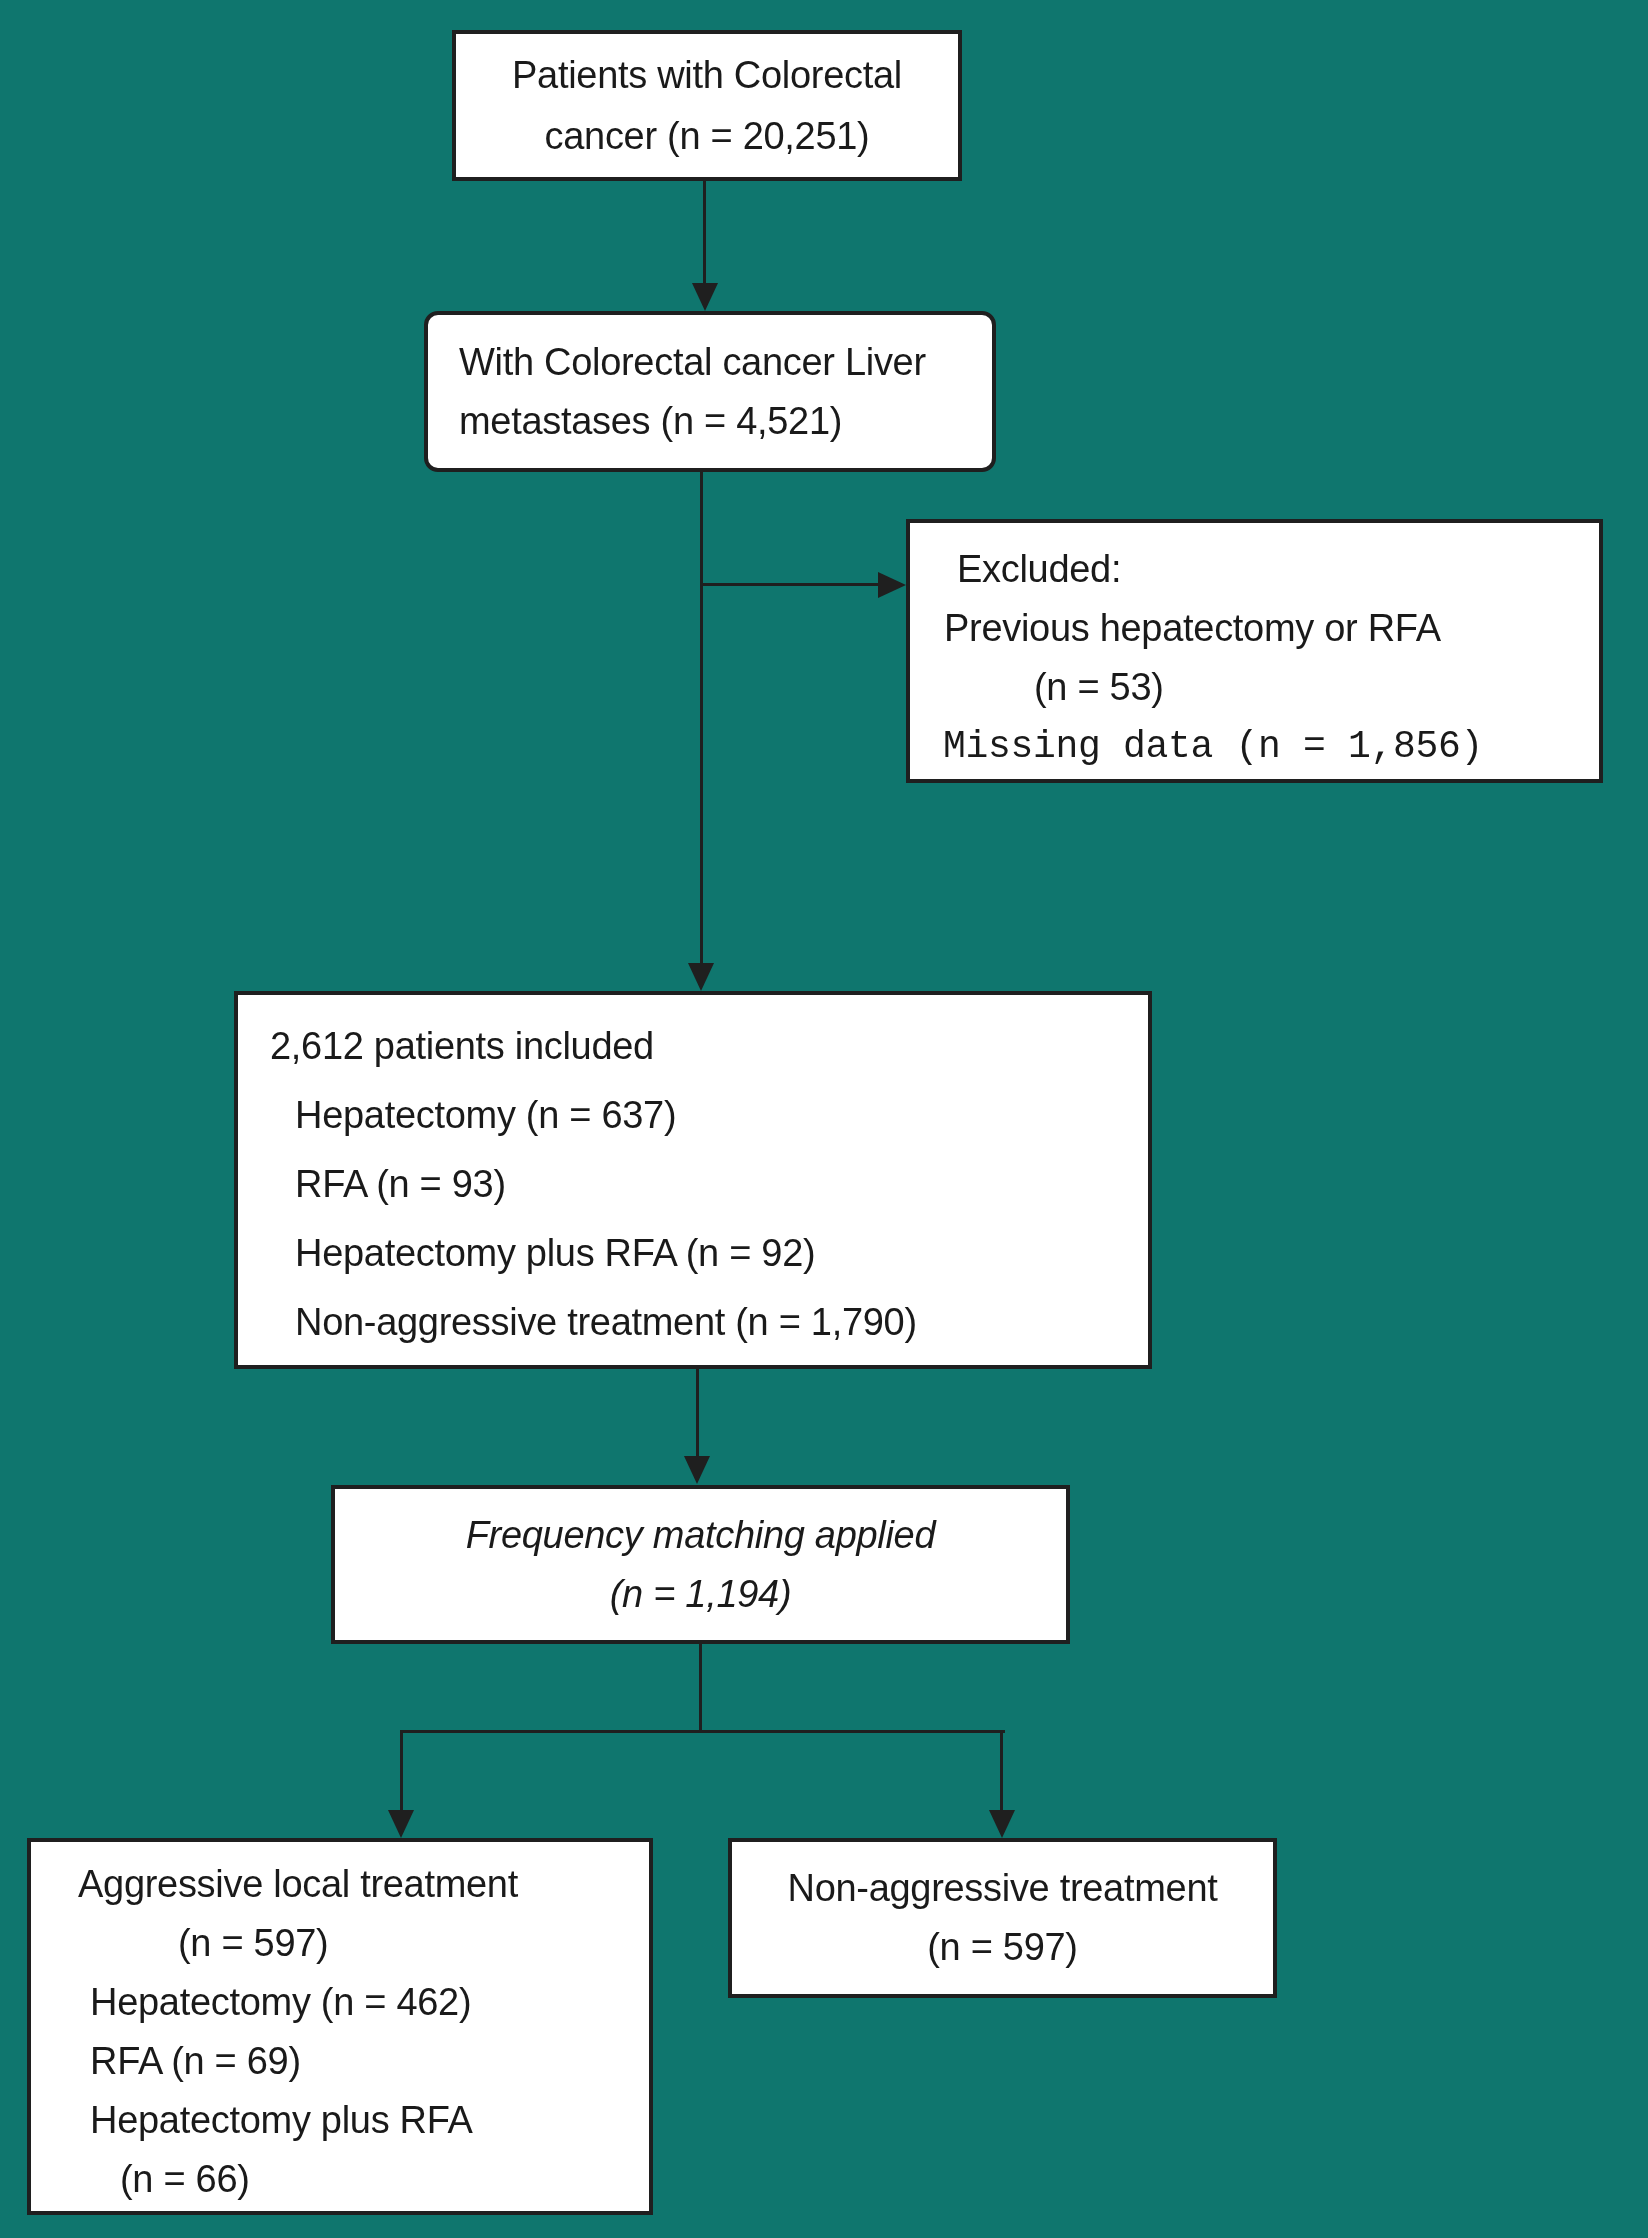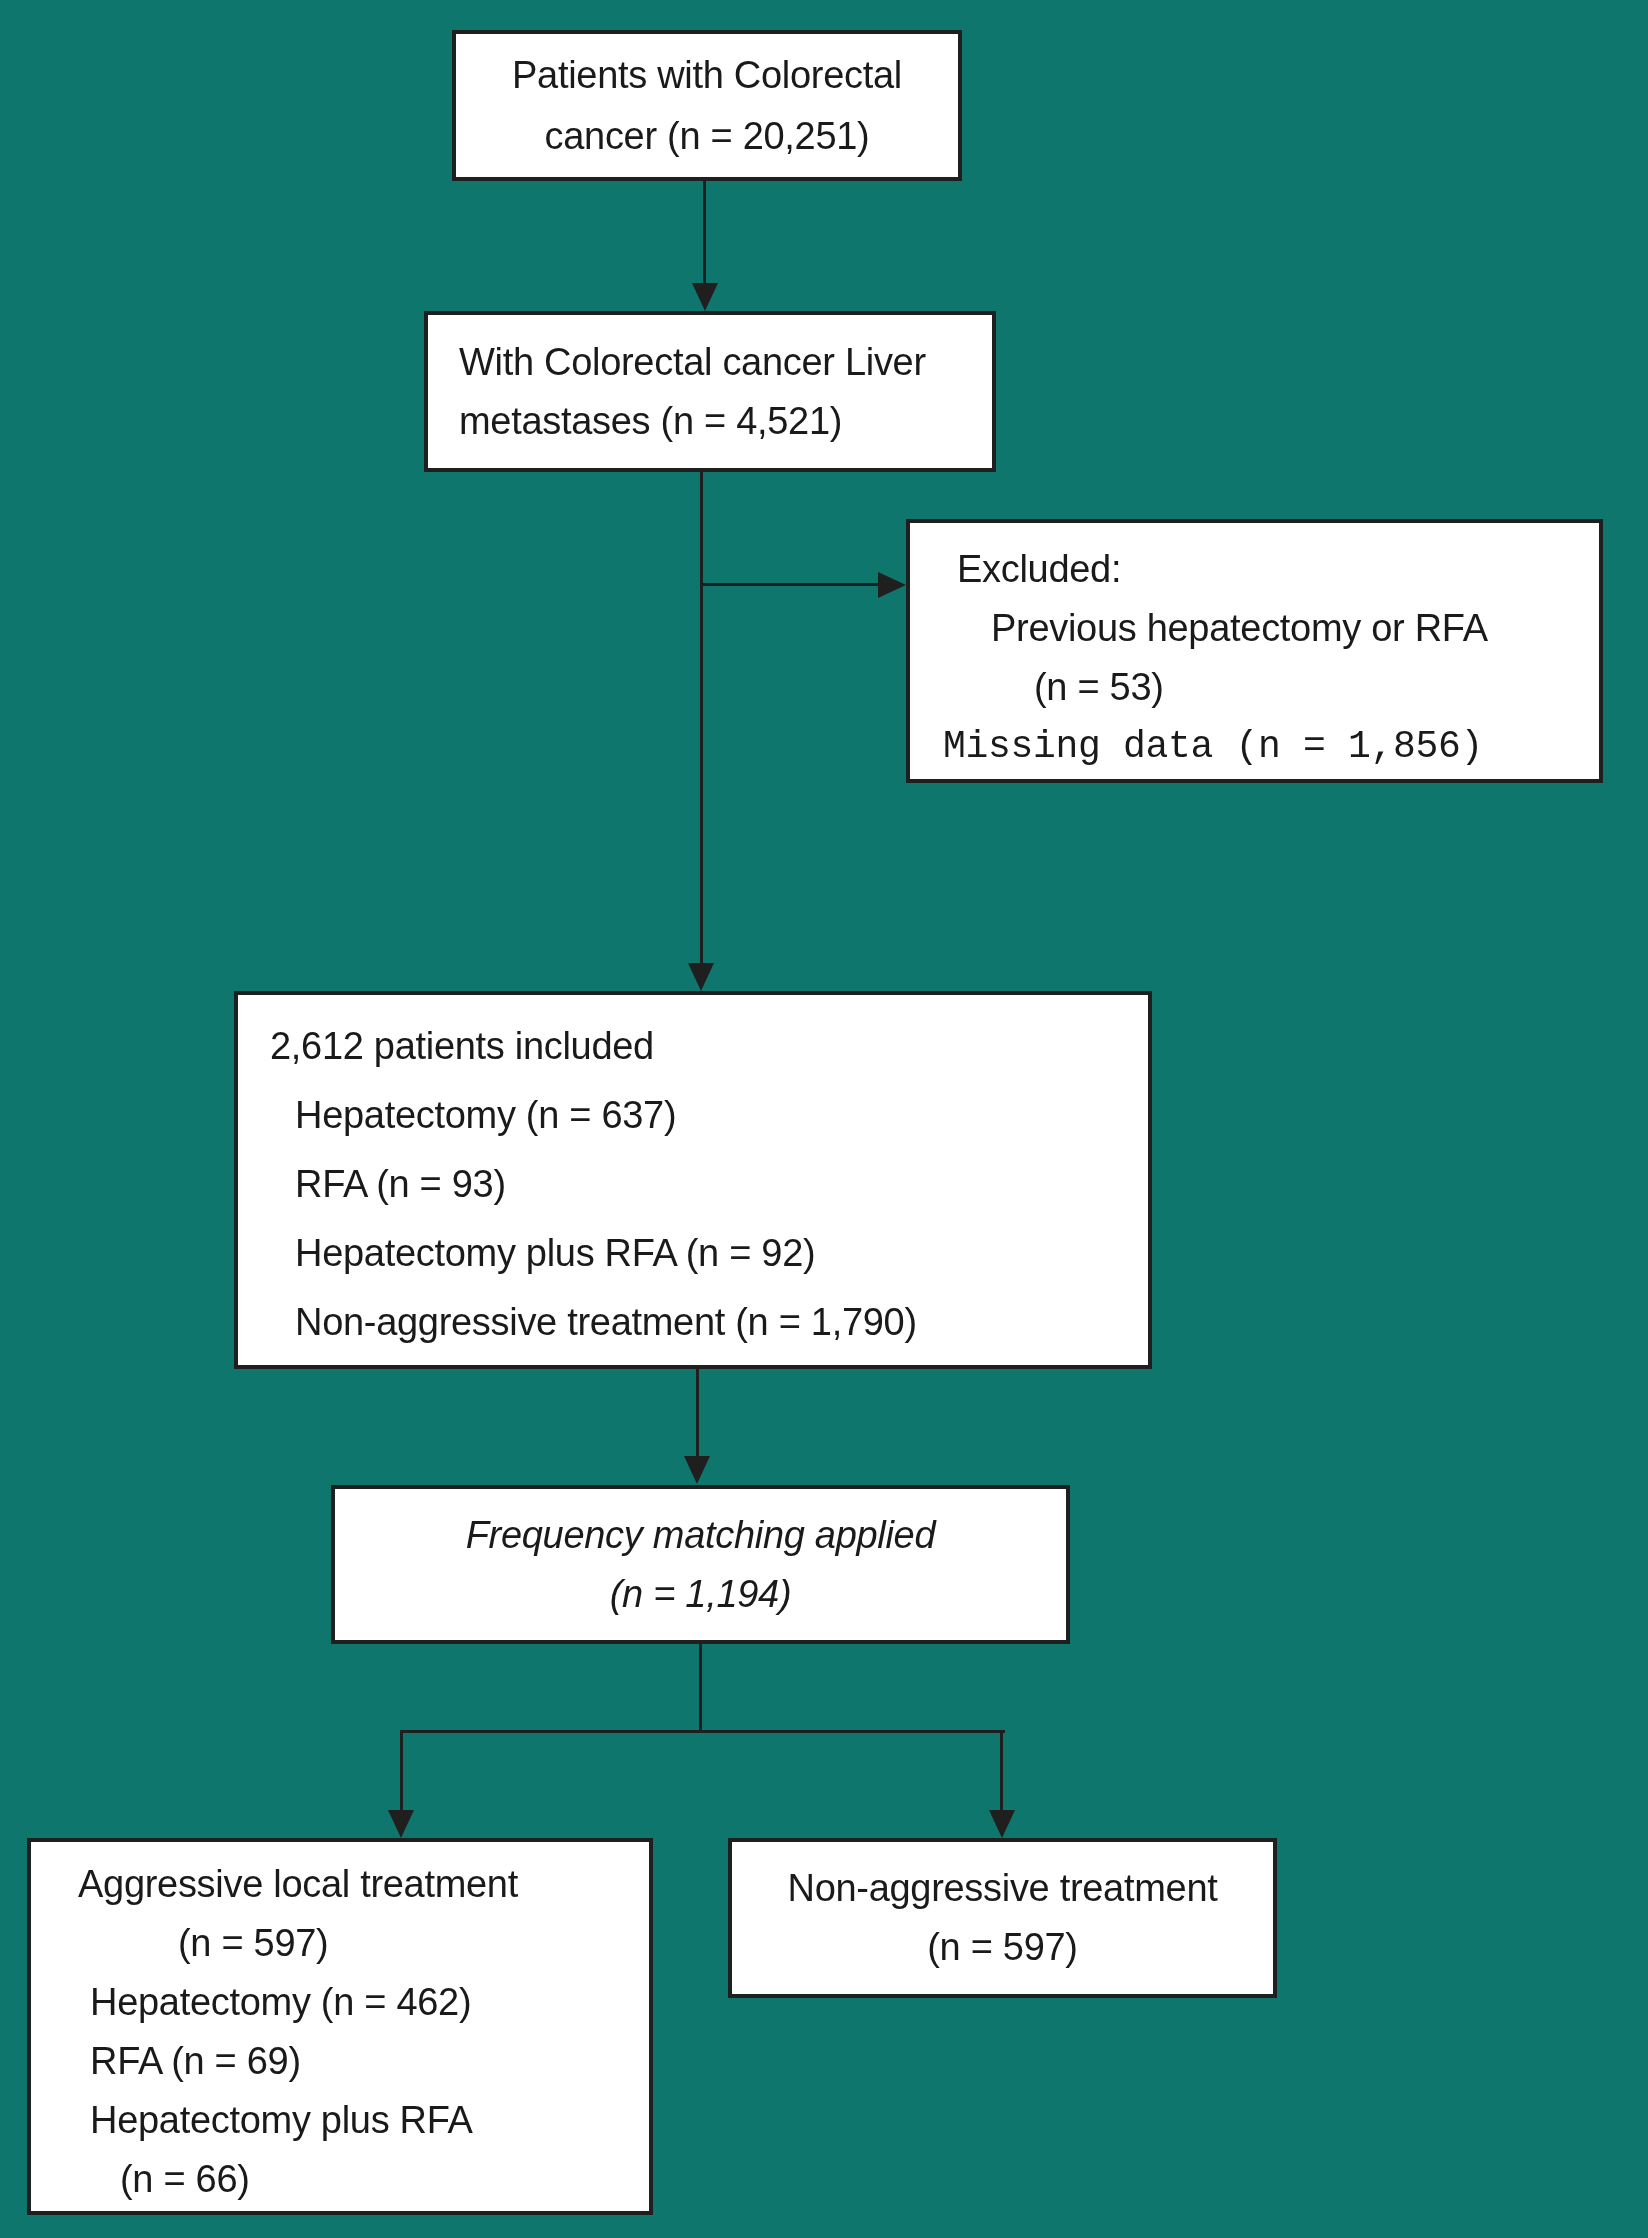--- a/index.html
+++ b/index.html
@@ -39,21 +39,21 @@
   #included-box   { line-height: 69px; padding-top: 17px; }
   #matching-box   { line-height: 59px; font-style: italic; }
   #aggressive-box { line-height: 59px; padding-top: 12.8px; }
   #nonaggr-box    { line-height: 59px; }
   
   .ind-45  { padding-left: 47px; }
   .ind-48  { padding-left: 32px; }
   .ind-85  { padding-left: 57px; }
   .ind-88  { padding-left: 59px; }
   .ind-118 { padding-left: 33px; font-family: Liberation Mono, monospace; }
-  .ind-120 { padding-left: 81px; }
+  .ind-120 { padding-left: 34px; }
   .ind-132 { padding-left: 89px; }
   .ind-185 { padding-left: 124px; }
   .ind-218 { padding-left: 147px; }
   
   .vline, .hline {
     position: absolute;
     background: #1f1f1f;
   }
   .arrow-down {
     position: absolute;
@@ -76,21 +76,21 @@
 <div class="stage">
 
   <div class="box v-center t-center" id="patients-box" style="left:452px; top:30px; width:510px; height:151px;">
     <div class="ln">Patients with Colorectal</div>
     <div class="ln">cancer (n = 20,251)</div>
   </div>
 
   <div class="vline" style="left:703px; top:179px; width:3.4px; height:105px;"></div>
   <div class="arrow-down" style="left:692px; top:283px;"></div>
 
-  <div class="box v-center" id="liver-box" style="left:424px; top:311px; width:572px; height:161px;">
+  <div class="box v-center" id="liver-box" style="left:424px; top:311px; width:572px; height:161px;border-radius:14px;">
     <div class="ln">With Colorectal cancer Liver</div>
     <div class="ln">metastases (n = 4,521)</div>
   </div>
 
   <div class="vline" style="left:700px; top:471px; width:3.4px; height:493px;"></div>
   <div class="arrow-down" style="left:688px; top:963px;"></div>
 
   <div class="hline" style="left:702px; top:583px; width:178px; height:3.4px;"></div>
   <div class="arrow-right" style="left:878px; top:572px;"></div>
 

